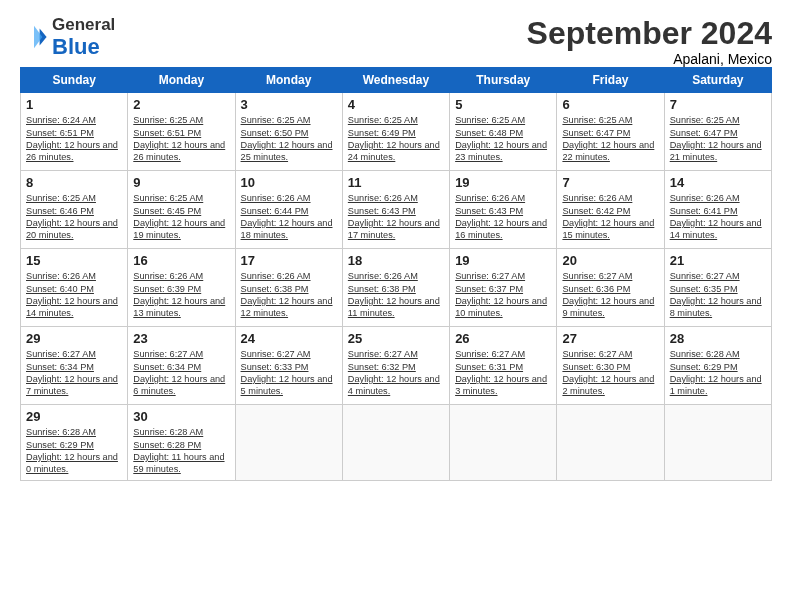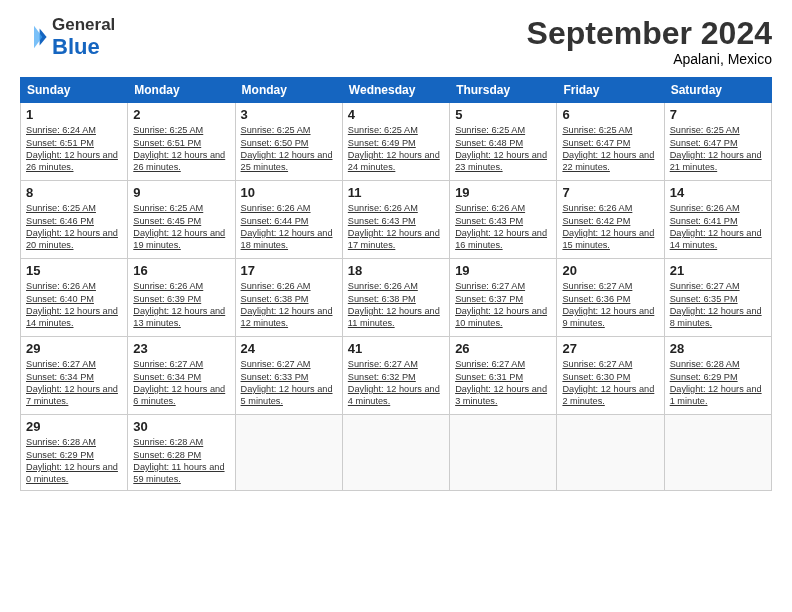--- a/index.html
+++ b/index.html
@@ -13,21 +13,20 @@
     .page {
       width: 792px;
       height: 612px;
       background: #fff;
       padding: 16px 20px 12px 20px;
     }
     .header {
       display: flex;
       justify-content: space-between;
       align-items: flex-start;
-      margin-bottom: 10px;
     }
     .logo {
       display: flex;
       align-items: center;
       gap: 4px;
     }
     .logo-text {
       display: flex;
       flex-direction: column;
       line-height: 1.1;
@@ -60,21 +59,21 @@
       color: #000000;
     }
     .calendar {
       width: 100%;
       border-collapse: collapse;
       font-size: 10px;
     }
     .calendar th {
       background-color: #1565c0;
       color: #fff;
-      text-align: left;
+      text-align: center;
       padding: 5px 6px;
       font-size: 12px;
       font-weight: bold;
       border: 1px solid #1565c0;
     }
     .calendar td {
       border: 1px solid #ccc;
       vertical-align: top;
       padding: 4px 5px;
       width: calc(100% / 7);
@@ -182,21 +181,21 @@
           <td><span class="day-num">21</span>
 <span class="day-info">Sunrise: 6:27 AM<br>Sunset: 6:35 PM<br>Daylight: 12 hours and 8 minutes.</span></td>
         </tr>
         <tr>
           <td><span class="day-num">29</span>
 <span class="day-info">Sunrise: 6:27 AM<br>Sunset: 6:34 PM<br>Daylight: 12 hours and 7 minutes.</span></td>
           <td><span class="day-num">23</span>
 <span class="day-info">Sunrise: 6:27 AM<br>Sunset: 6:34 PM<br>Daylight: 12 hours and 6 minutes.</span></td>
           <td><span class="day-num">24</span>
 <span class="day-info">Sunrise: 6:27 AM<br>Sunset: 6:33 PM<br>Daylight: 12 hours and 5 minutes.</span></td>
-          <td><span class="day-num">41</span>
+          <td><span class="day-num">25</span>
 <span class="day-info">Sunrise: 6:27 AM<br>Sunset: 6:32 PM<br>Daylight: 12 hours and 4 minutes.</span></td>
           <td><span class="day-num">26</span>
 <span class="day-info">Sunrise: 6:27 AM<br>Sunset: 6:31 PM<br>Daylight: 12 hours and 3 minutes.</span></td>
           <td><span class="day-num">27</span>
 <span class="day-info">Sunrise: 6:27 AM<br>Sunset: 6:30 PM<br>Daylight: 12 hours and 2 minutes.</span></td>
           <td><span class="day-num">28</span>
 <span class="day-info">Sunrise: 6:28 AM<br>Sunset: 6:29 PM<br>Daylight: 12 hours and 1 minute.</span></td>
         </tr>
         <tr>
           <td><span class="day-num">29</span>

